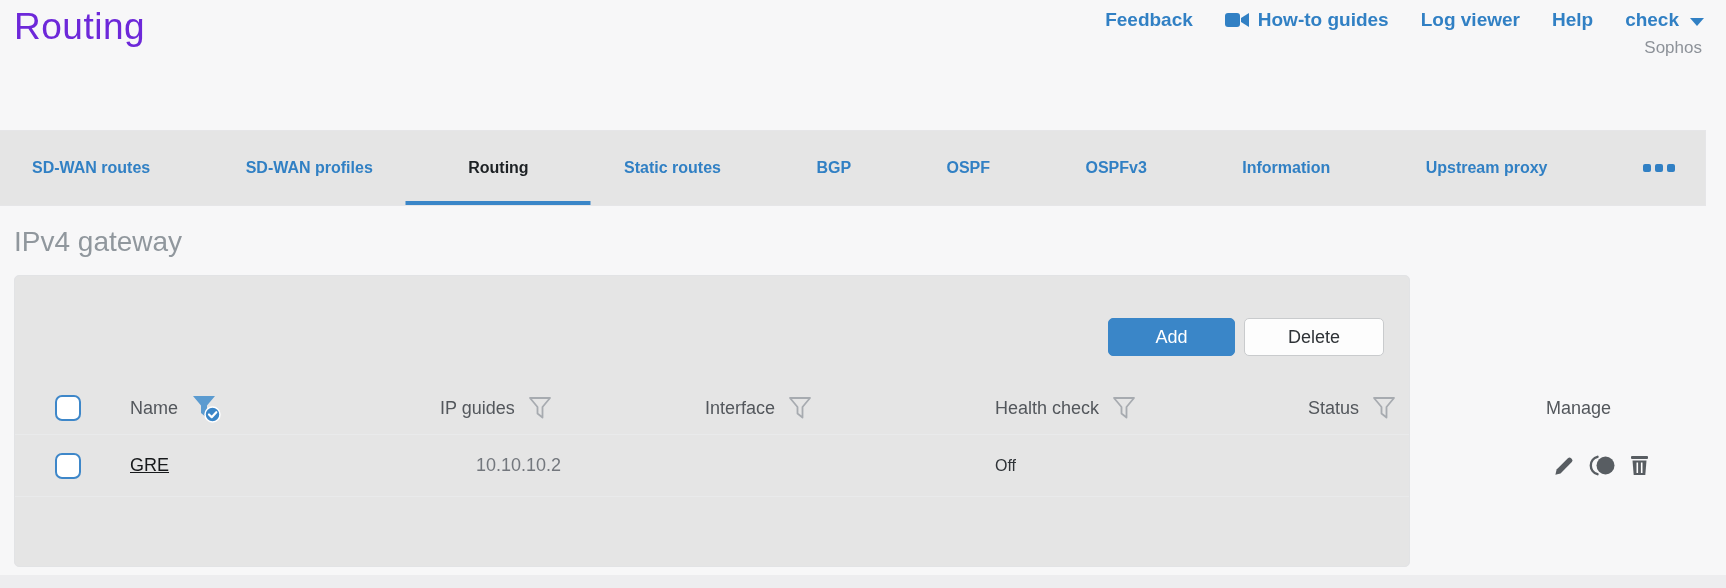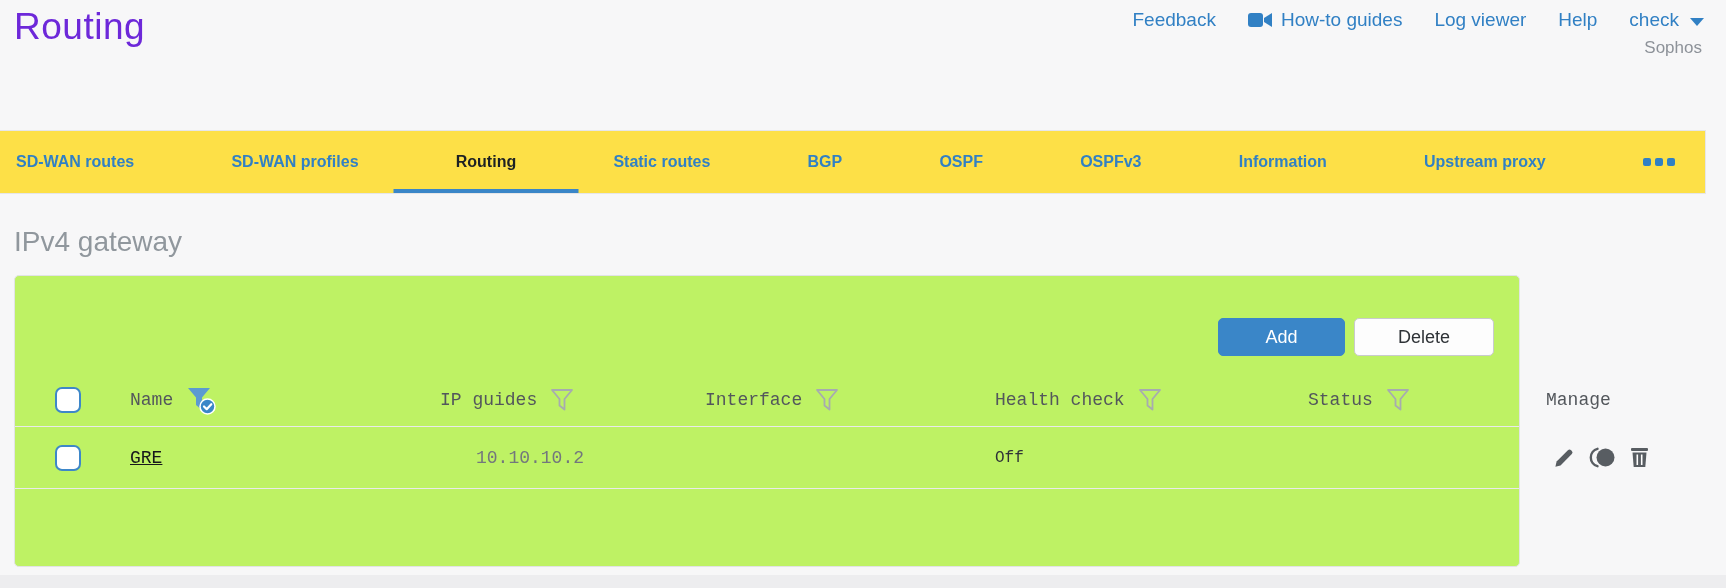--- a/index.html
+++ b/index.html
@@ -5,54 +5,54 @@
   * { margin:0; padding:0; box-sizing:border-box; }
   html,body { width:1726px; height:588px; overflow:hidden;
     font-family:"Liberation Sans", sans-serif; background:#f7f7f8; }
 
   
   .app-header { position:absolute; top:0; left:0; width:1726px; height:130px; }
   .page-title { position:absolute; top:6px; left:14px; font-size:37px; font-weight:400;
     color:#6d28d9; letter-spacing:.5px; }
   .top-nav { position:absolute; top:9px; right:22px; display:flex; align-items:center; gap:32px; }
   .top-nav a { display:flex; align-items:center; gap:9px; color:#3180c4; font-size:19px;
-    font-weight:400; text-decoration:none; cursor:pointer; white-space:nowrap;justify-content:flex-end; }
+    font-weight:700; text-decoration:none; cursor:pointer; white-space:nowrap;justify-content:flex-end; }
   .cam-icon svg { display:block; }
   .caret-down { width:0; height:0; border-left:7px solid transparent; border-right:7px solid transparent;
     border-top:8px solid #3180c4; margin-left:2px; margin-top:3px; }
   .org-label { position:absolute; top:38px; right:24px; font-size:17px; color:#8d9299; }
 
   
-  .tab-bar { position:absolute; top:130px; left:0; width:1706px; height:64px; background:#fde047;
+  .tab-bar { position:absolute; top:130px; left:0; width:1706px; height:76px; background:#e5e5e5;
     border-top:1px solid #e6e6e8; border-bottom:1px solid #e6e6e8; border-right:1px solid #e6e6e8;
-    display:flex; align-items:stretch; justify-content:space-between; padding:0 30px 0 16px; }
+    display:flex; align-items:stretch; justify-content:space-between; padding:0 30px 0 32px; }
   .tab { position:relative; display:flex; align-items:center; font-size:16px; font-weight:700;
     color:#3180c4; cursor:pointer; white-space:nowrap; }
   .tab.active { color:#1d2124; }
   .tab.active::after { content:""; position:absolute; bottom:0; left:50%; transform:translateX(-50%);
     width:185px; height:4px; background:#3a86c8; }
   .tab-more { display:flex; align-items:center; gap:4px; cursor:pointer; }
   .tab-more i { width:8px; height:8px; border-radius:2px; background:#3180c4; display:block; }
 
   
   .section-heading { position:absolute; top:226px; left:14px; font-size:28px; font-weight:400;
     color:#90979d; }
 
-  .panel { position:absolute; top:275px; left:14px; width:1506px; height:292px; background:#bef264;
+  .panel { position:absolute; top:275px; left:14px; width:1396px; height:292px; background:#e5e5e5;
     border:1px solid #e2e3e5; border-radius:5px; }
 
   
   .toolbar { position:absolute; top:42px; right:25px; display:flex; gap:9px; }
   .btn { height:38px; font-size:18px; font-family:"Liberation Sans",sans-serif; border-radius:5px;
     cursor:pointer; }
   .btn-add { width:127px; background:#3a86c8; color:#ffffff; border:1px solid #3a86c8; font-weight:500; }
   .btn-delete { width:140px; background:#fdfdfd; color:#2f3337; border:1px solid #c9cbcd; }
 
   
-  .table { position:absolute; top:98px; left:0; width:100%;font-family:Liberation Mono, monospace; }
+  .table { position:absolute; top:106px; left:0; width:100%; }
   .trow { display:grid; grid-template-columns:115px 310px 265px 290px 313px 238px 1fr;
     align-items:center; }
   .trow.head { height:53px; border-bottom:1px solid #e9eaeb; }
   .trow.data { height:62px; border-bottom:1px solid #e9eaeb; }
   .cell-check { padding-left:40px; }
   .checkbox { width:26px; height:26px; border:2.5px solid #3e87c9; border-radius:7px;
     background:#fff; cursor:pointer; }
   .hcell { display:flex; align-items:center; gap:13px; font-size:18px; font-weight:500; color:#53575c; }
   .filter-icon { display:flex; cursor:pointer; }
   .cell-text { font-size:18px; color:#73777d;margin-left:36px; }

